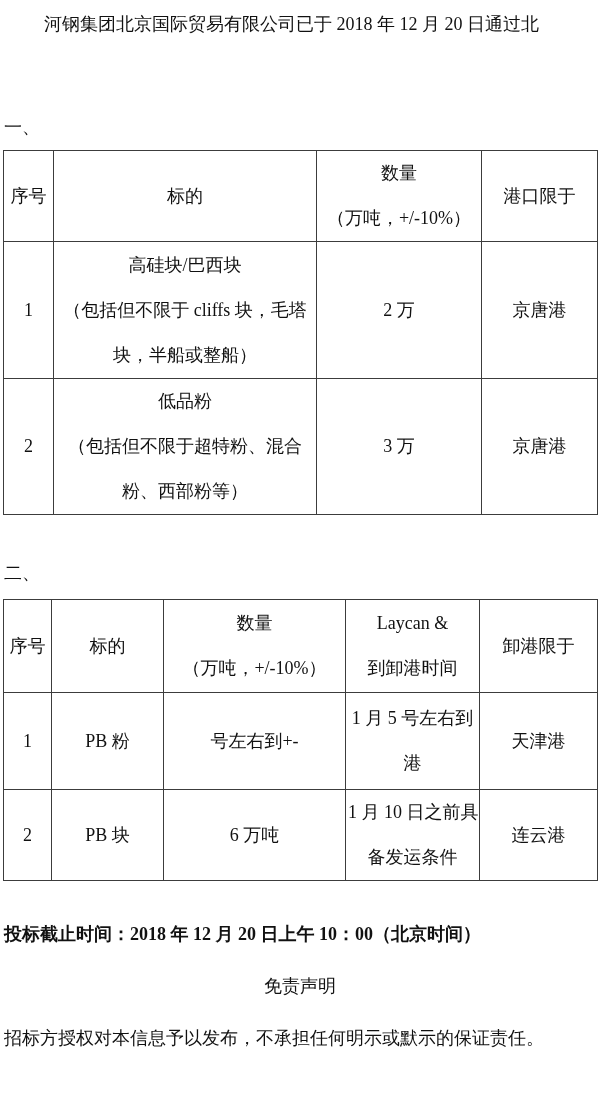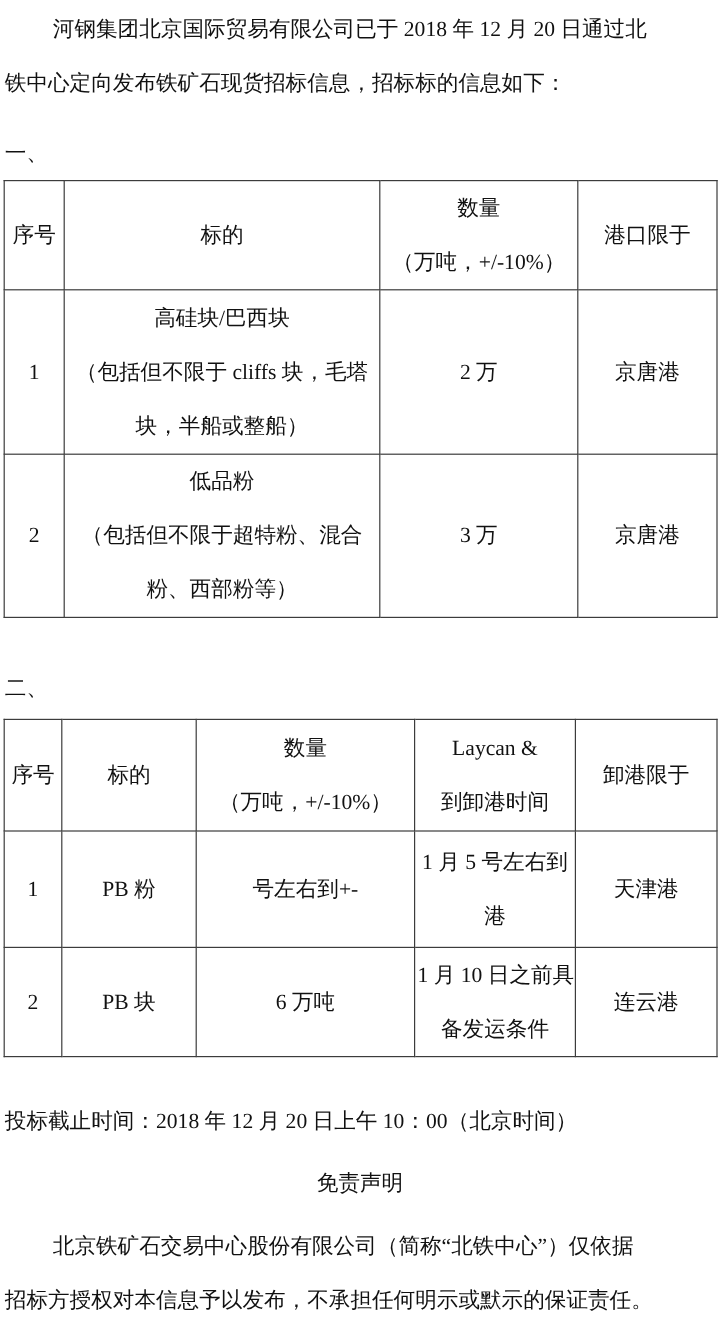--- a/index.html
+++ b/index.html
@@ -36,29 +36,28 @@
   }
   .ln { line-height: 45px; white-space: nowrap; }
 
   tr.h90  { height: 90px; }
   tr.h137 { height: 137px; }
   tr.h136 { height: 136px; }
   tr.h93  { height: 93px; }
   tr.h97  { height: 97px; }
   tr.h80  { height: 80px; }
 
-  .deadline { left: 4px; font-weight: normal; line-height: 45px; white-space: nowrap; text-align: center; }
+  .deadline { left: 4px; font-weight: bold; line-height: 45px; white-space: nowrap; text-align: center; }
   .disc-title { left: 0; width: 100%; text-align: center; line-height: 45px; }
 </style>
 </head>
 <body>
 
 <div class="abs para" style="top:2px">
   <div class="pline indent">河钢集团北京国际贸易有限公司已于 2018 年 12 月 20 日通过北</div>
-  <div class="pline">铁中心定向发布铁矿石现货招标信息，招标标的信息如下：</div>
 </div>
 
 <div class="abs marker" style="top:105px">一、</div>
 
 <table class="doc abs" style="top:150px">
   <colgroup>
     <col style="width:50px">
       <col style="width:263px">
       <col style="width:165px">
       <col style="width:116px">
@@ -181,15 +180,14 @@
         </td>
   </tr>
 </tbody>
   </table>
 
 <div class="abs deadline" style="top:912px">投标截止时间：2018 年 12 月 20 日上午 10：00（北京时间）</div>
 
 <div class="abs disc-title" style="top:964px">免责声明</div>
 
 <div class="abs para" style="top:1016px">
-  <div class="pline indent">北京铁矿石交易中心股份有限公司（简称“北铁中心”）仅依据</div>
   <div class="pline">招标方授权对本信息予以发布，不承担任何明示或默示的保证责任。</div>
 </div>
 
 </body></html>

